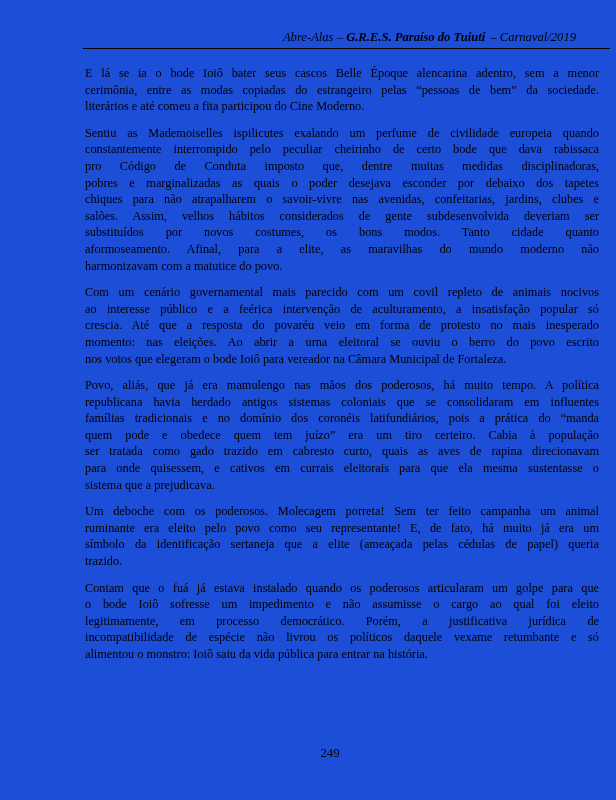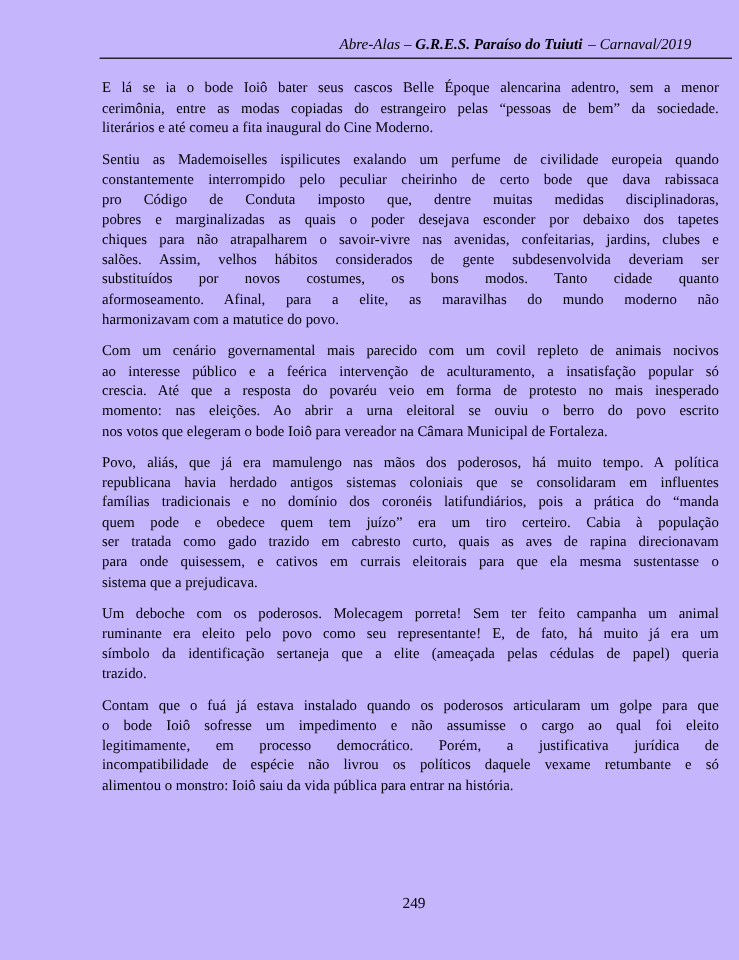--- a/index.html
+++ b/index.html
@@ -4,21 +4,21 @@
 <style>
   html, body {
     margin: 0;
     padding: 0;
     background: #ffffff;
   }
   .page {
     position: relative;
     width: 616px;
     height: 800px;
-    background: #c4b5fd;
+    background: #1d4ed8;
     color: #000000;
     font-family: "Liberation Serif", "DejaVu Serif", serif;
     overflow: hidden;
   }
   .running-header {
     position: absolute;
     top: 30px;
     right: 40px;
     font-size: 12.6px;
     font-style: italic;
@@ -51,21 +51,21 @@
   }
   .line {
     text-align: justify;
     text-align-last: justify;
   }
   .line.last {
     text-align-last: left;
   }
   .page-number {
     position: absolute;
-    left: 88px;
+    left: 73px;
     top: 746px;
     width: 514px;
     text-align: center;
     font-size: 12.8px;
   }
 </style>
 </head>
 <body>
 
 <div class="page">
@@ -73,21 +73,21 @@
   <div class="running-header">
     <span>Abre-Alas – </span><span class="school">G.R.E.S. Paraíso do Tuiuti</span><span class="edition">– Carnaval/2019</span>
   </div>
 
   <div class="header-rule"></div>
 
   <div class="page-body" id="body-text">
       <div class="paragraph">
         <div class="line">E lá se ia o bode Ioiô bater seus cascos Belle Époque alencarina adentro, sem a menor</div>
         <div class="line">cerimônia, entre as modas copiadas do estrangeiro pelas “pessoas de bem” da sociedade.</div>
-        <div class="line last">literários e até comeu a fita inaugural do Cine Moderno.</div>
+        <div class="line last">literários e até comeu a fita participou do Cine Moderno.</div>
       </div>
       <div class="paragraph">
         <div class="line">Sentiu as Mademoiselles ispilicutes exalando um perfume de civilidade europeia quando</div>
         <div class="line">constantemente interrompido pelo peculiar cheirinho de certo bode que dava rabissaca</div>
         <div class="line">pro Código de Conduta imposto que, dentre muitas medidas disciplinadoras,</div>
         <div class="line">pobres e marginalizadas as quais o poder desejava esconder por debaixo dos tapetes</div>
         <div class="line">chiques para não atrapalharem o savoir-vivre nas avenidas, confeitarias, jardins, clubes e</div>
         <div class="line">salões. Assim, velhos hábitos considerados de gente subdesenvolvida deveriam ser</div>
         <div class="line">substituídos por novos costumes, os bons modos. Tanto cidade quanto</div>
         <div class="line">aformoseamento. Afinal, para a elite, as maravilhas do mundo moderno não</div>

